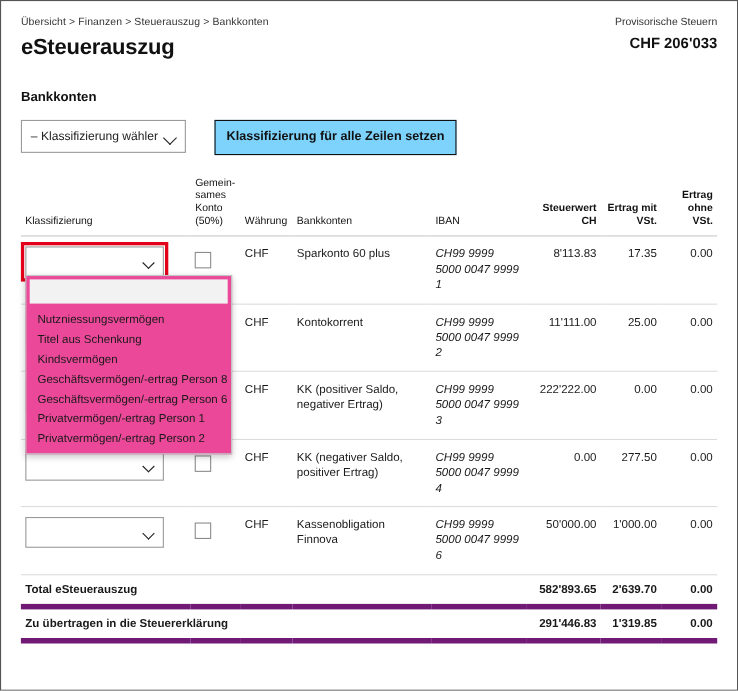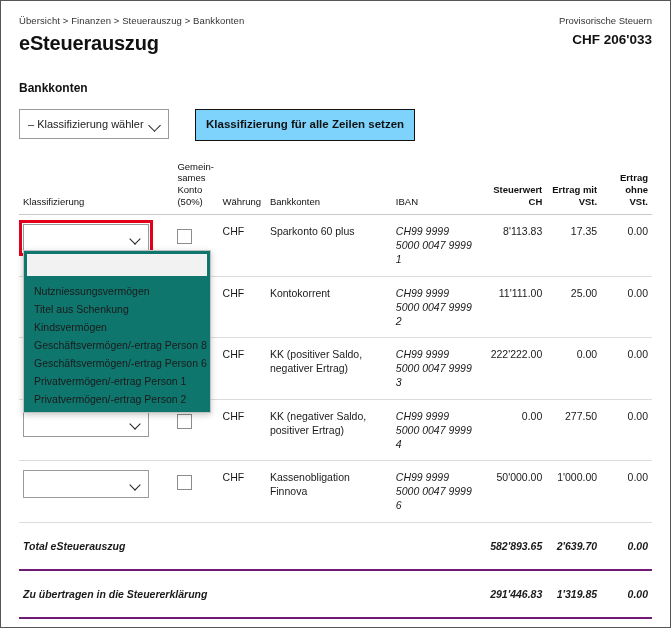--- a/index.html
+++ b/index.html
@@ -168,33 +168,32 @@
   .checkbox {
     width: 15px;
     height: 15px;
     border: 1px solid #8c8c8c;
     background: #fff;
     box-sizing: border-box;
     margin-top: 5px;
   }
   .iban { white-space: pre-line; font-style: italic; }
   tr.total td {
-    padding: 16px 4px;
-    font-weight: bold;
-    border-bottom: 2px solid #701a75;
-    font-style: italic;
+    padding: 6px 4px;
+    font-weight: bold;
+    border-bottom: 5px solid #701a75;
   }
   tr.total td.lbl { font-weight: bold; }
   
   .dropdown {
     position: absolute;
     left: 22px;
     top: 249px;
     width: 186px;
-    background: #0f766e;
+    background: #ec4899;
     border: 1px solid #c2c2c2;
     box-shadow: 0 2px 6px rgba(0,0,0,0.22);
     z-index: 40;
     padding-bottom: 4px;
   }
   .dropdown .blank {
     height: 22px;
     background: #f2f2f2;
     margin: 3px 3px 6px 3px;
   }

